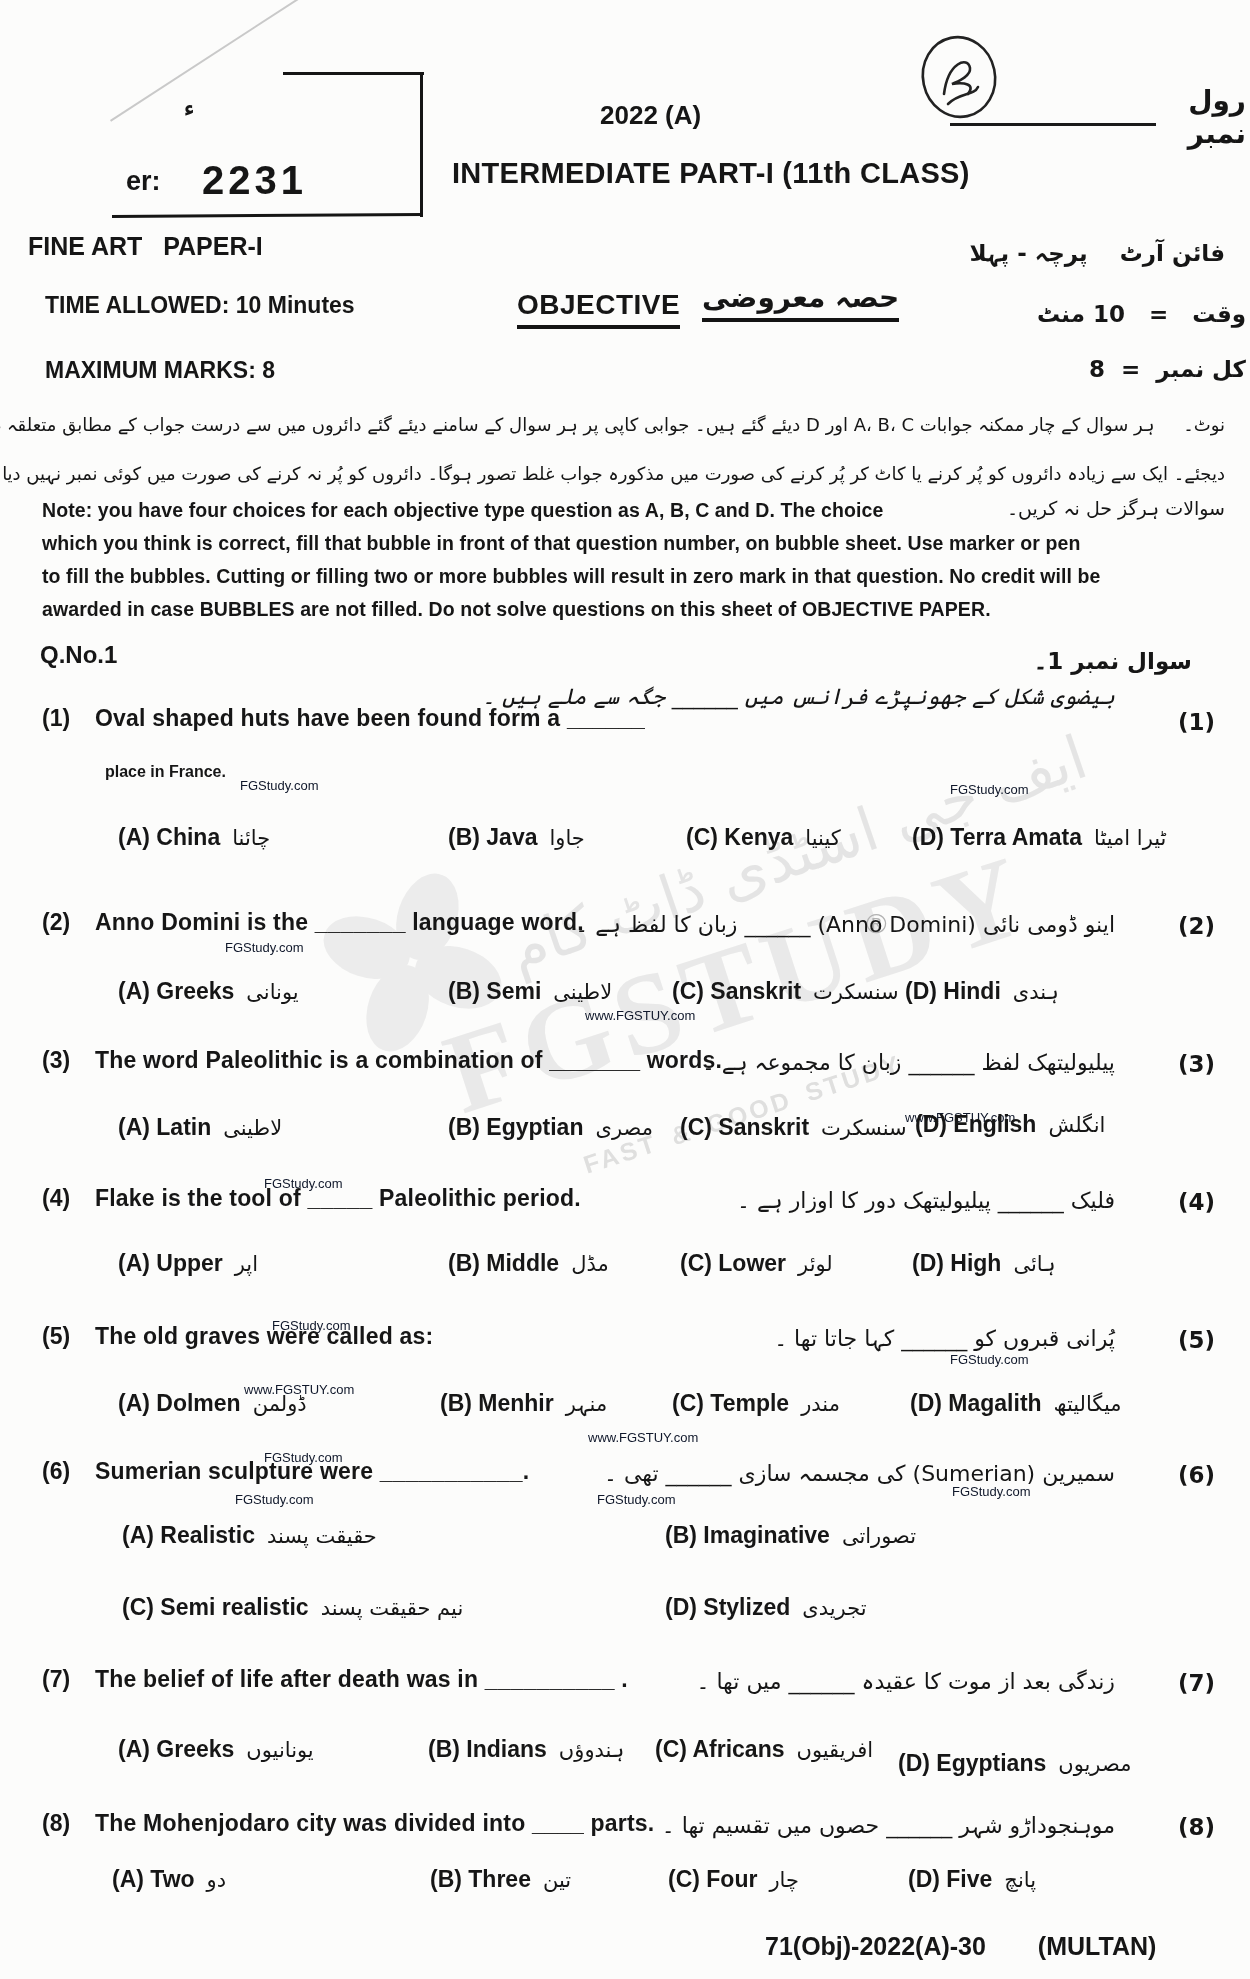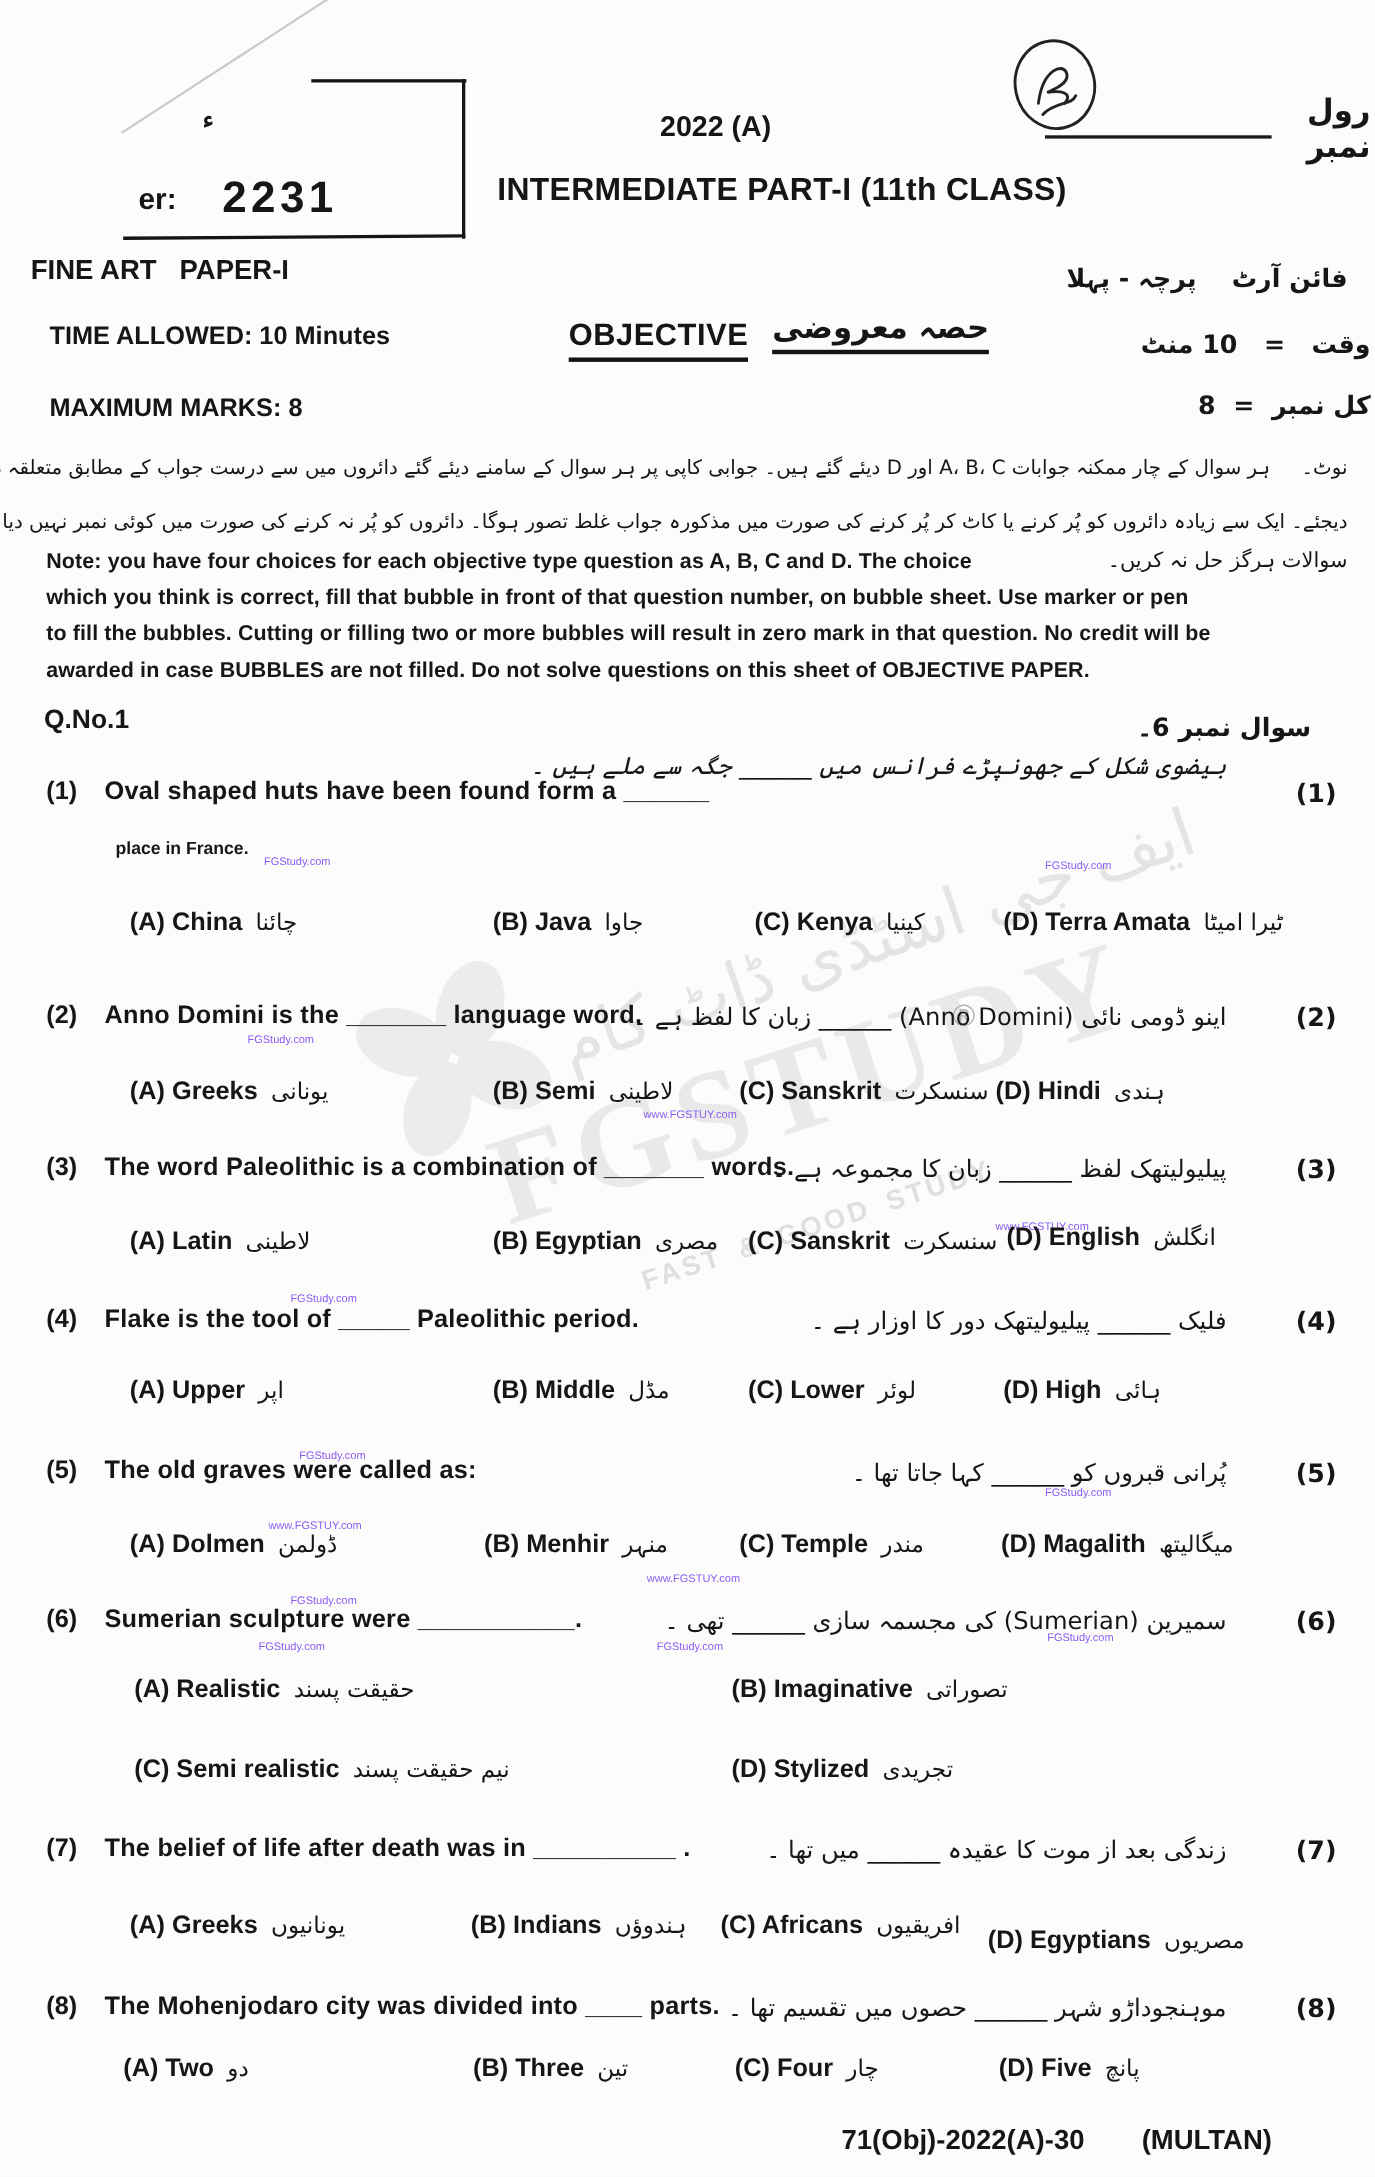--- a/index.html
+++ b/index.html
@@ -17,21 +17,21 @@
   .note-en{font-size:19.5px;font-weight:700;letter-spacing:.1px;white-space:nowrap;}
   .note-ur{font-size:18px;white-space:nowrap;}
   
   .qnum{font-size:23px;font-weight:600;}
   .qen{font-size:23px;font-weight:600;letter-spacing:.2px;white-space:nowrap;}
   .qen2{font-size:16px;font-weight:600;}
   .qur{font-size:22px;white-space:nowrap;}
   .opt{font-size:23px;font-weight:600;white-space:nowrap;}
   .opt .g{font-family:"DejaVu Sans",sans-serif;font-size:21px;font-weight:500;margin:0 4px 0 12px;}
   
-  .wm-s{color:#8b5cf6;font-size:10px;z-index:1;white-space:nowrap;}
+  .wm-s{color:#0f172a;font-size:13px;z-index:1;white-space:nowrap;}
   .wm-big{z-index:0;white-space:nowrap;}
   .content{position:relative;z-index:2;}
 </style>
 </head>
 <body>
 
 <div class="page">
 
   <div class="abs wm-big ur" style="left:335px;top:845px;width:770px;font-size:60px;color:#d2d2d2;opacity:.55;transform:rotate(-19deg);letter-spacing:2px;">ایف جی اسٹڈی ڈاٹ کام</div>
   <svg class="abs wm-big" style="left:320px;top:870px;opacity:.5;transform:rotate(18deg);" width="185" height="185" viewBox="0 0 100 100">
@@ -100,21 +100,21 @@
     <div class="abs ur note-ur" style="right:25px;top:414px;white-space:pre;">نوٹ۔     ہر سوال کے چار ممکنہ جوابات A، B، C اور D دیئے گئے ہیں۔ جوابی کاپی پر ہر سوال کے سامنے دیئے گئے دائروں میں سے درست جواب کے مطابق متعلقہ دائرہ کو مارکر یا پین سے بھر</div>
     <div class="abs ur note-ur" style="right:25px;top:463px;">دیجئے۔ ایک سے زیادہ دائروں کو پُر کرنے یا کاٹ کر پُر کرنے کی صورت میں مذکورہ جواب غلط تصور ہوگا۔ دائروں کو پُر نہ کرنے کی صورت میں کوئی نمبر نہیں دیا جائے گا۔ اس سوالیہ پرچہ پر</div>
 
     <div class="abs note-en" style="left:42px;top:499px;">Note:  you have four choices for each objective type question as A, B, C and D. The choice</div>
     <div class="abs ur" style="left:955px;top:497px;width:270px;font-size:19px;">سوالات ہرگز حل نہ کریں۔</div>
     <div class="abs note-en" style="left:42px;top:532px;">which you think is correct, fill that bubble in front of that question number, on bubble sheet. Use marker or pen</div>
     <div class="abs note-en" style="left:42px;top:565px;">to fill the bubbles. Cutting or filling two or more bubbles will result in zero mark in that question.  No credit will be</div>
     <div class="abs note-en" style="left:42px;top:598px;">awarded in case BUBBLES are not filled. Do not solve questions on this sheet of OBJECTIVE PAPER.</div>
 
     <div class="abs b" style="left:40px;top:641px;font-size:24px;">Q.No.1</div>
-    <div class="abs ur" style="left:930px;top:648px;width:262px;font-size:23px;font-weight:600;">سوال نمبر 6۔</div>
+    <div class="abs ur" style="left:930px;top:648px;width:262px;font-size:23px;font-weight:600;">سوال نمبر 1۔</div>
 
     <div id="questions">
         <div class="abs qnum" style="left:42px;top:705px;">(1)</div>
         <div class="abs qen" style="left:95px;top:705px;">Oval shaped huts have been found form a ______</div>
         <div class="abs qen2" style="left:105px;top:763px;">place in France.</div>
         <div class="abs ur qur" style="left:560px;top:684px;width:555px;font-style:italic;">بیضوی شکل کے جھونپڑے فرانس میں ______ جگہ سے ملے ہیں ۔</div>
         <div class="abs qnum ur" style="left:1178px;top:709px;width:48px;direction:ltr;">(1)</div>
         <div class="abs opt" style="left:118px;top:824px;"><span>(A) China</span><span class="g ur" dir="rtl">چائنا</span></div>
         <div class="abs opt" style="left:448px;top:824px;"><span>(B) Java</span><span class="g ur" dir="rtl">جاوا</span></div>
         <div class="abs opt" style="left:686px;top:824px;"><span>(C) Kenya</span><span class="g ur" dir="rtl">کینیا</span></div>

